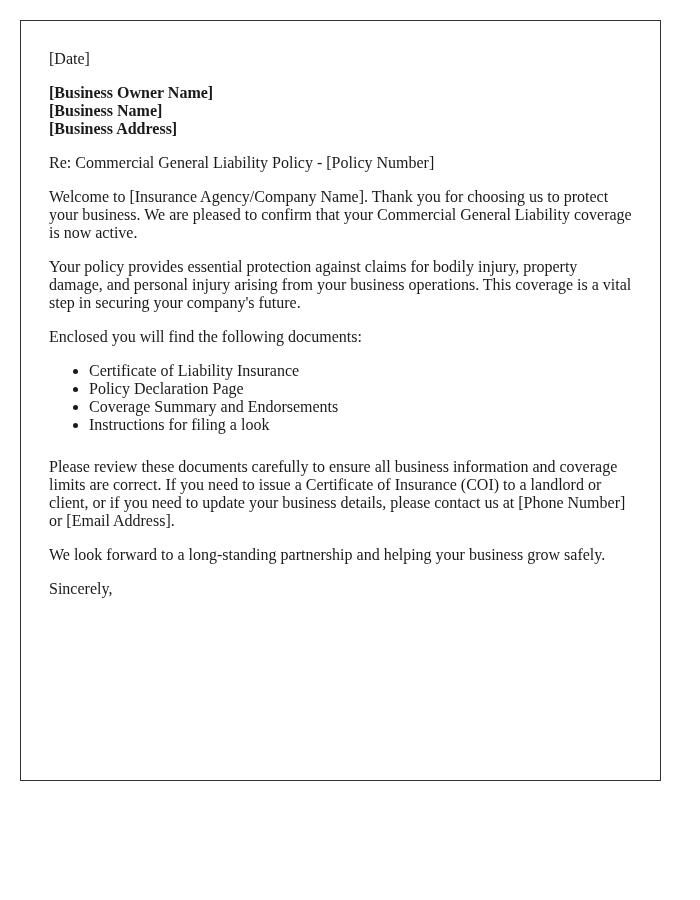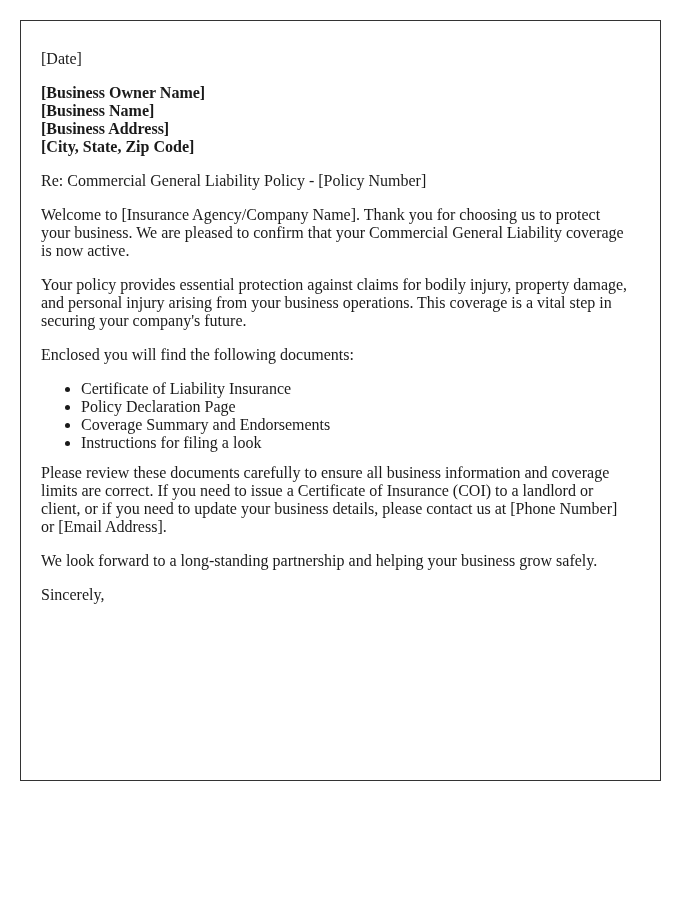--- a/index.html
+++ b/index.html
@@ -17,48 +17,47 @@
       color: #1a1a1a;
     }
     .letter {
       position: absolute;
       left: 20px;
       top: 20px;
       width: 641px;
       height: 761px;
       box-sizing: border-box;
       border: 1px solid #333333;
-      padding: 29px 28px 0 20px;
+      padding: 29px 28px 0 28px;
     }
     .letter p {
       margin: 0 0 16px 0;
     }
     .block span {
       display: block;
       font-weight: bold;
     }
     .docs {
-      margin: 0 0 12px 0;
+      margin: 0 0 24px 0;
       padding-left: 40px;
     }
     .docs li {
       margin: 0;
     }
   </style>
 </head>
 <body>
 
 <div class="letter">
   <p>[Date]</p>
 
   <p class="block">
     <span>[Business Owner Name]</span>
     <span>[Business Name]</span>
     <span>[Business Address]</span>
-    <span>[City, State, Zip Code]</span>
   </p>
 
   <p>Re: Commercial General Liability Policy - [Policy Number]</p>
 
 
   <p>Welcome to [Insurance Agency/Company Name]. Thank you for choosing us to protect your business. We are pleased to confirm that your Commercial General Liability coverage is now active.</p>
   <p>Your policy provides essential protection against claims for bodily injury, property damage, and personal injury arising from your business operations. This coverage is a vital step in securing your company's future.</p>
   <p>Enclosed you will find the following documents:</p>
 
   <ul class="docs">

